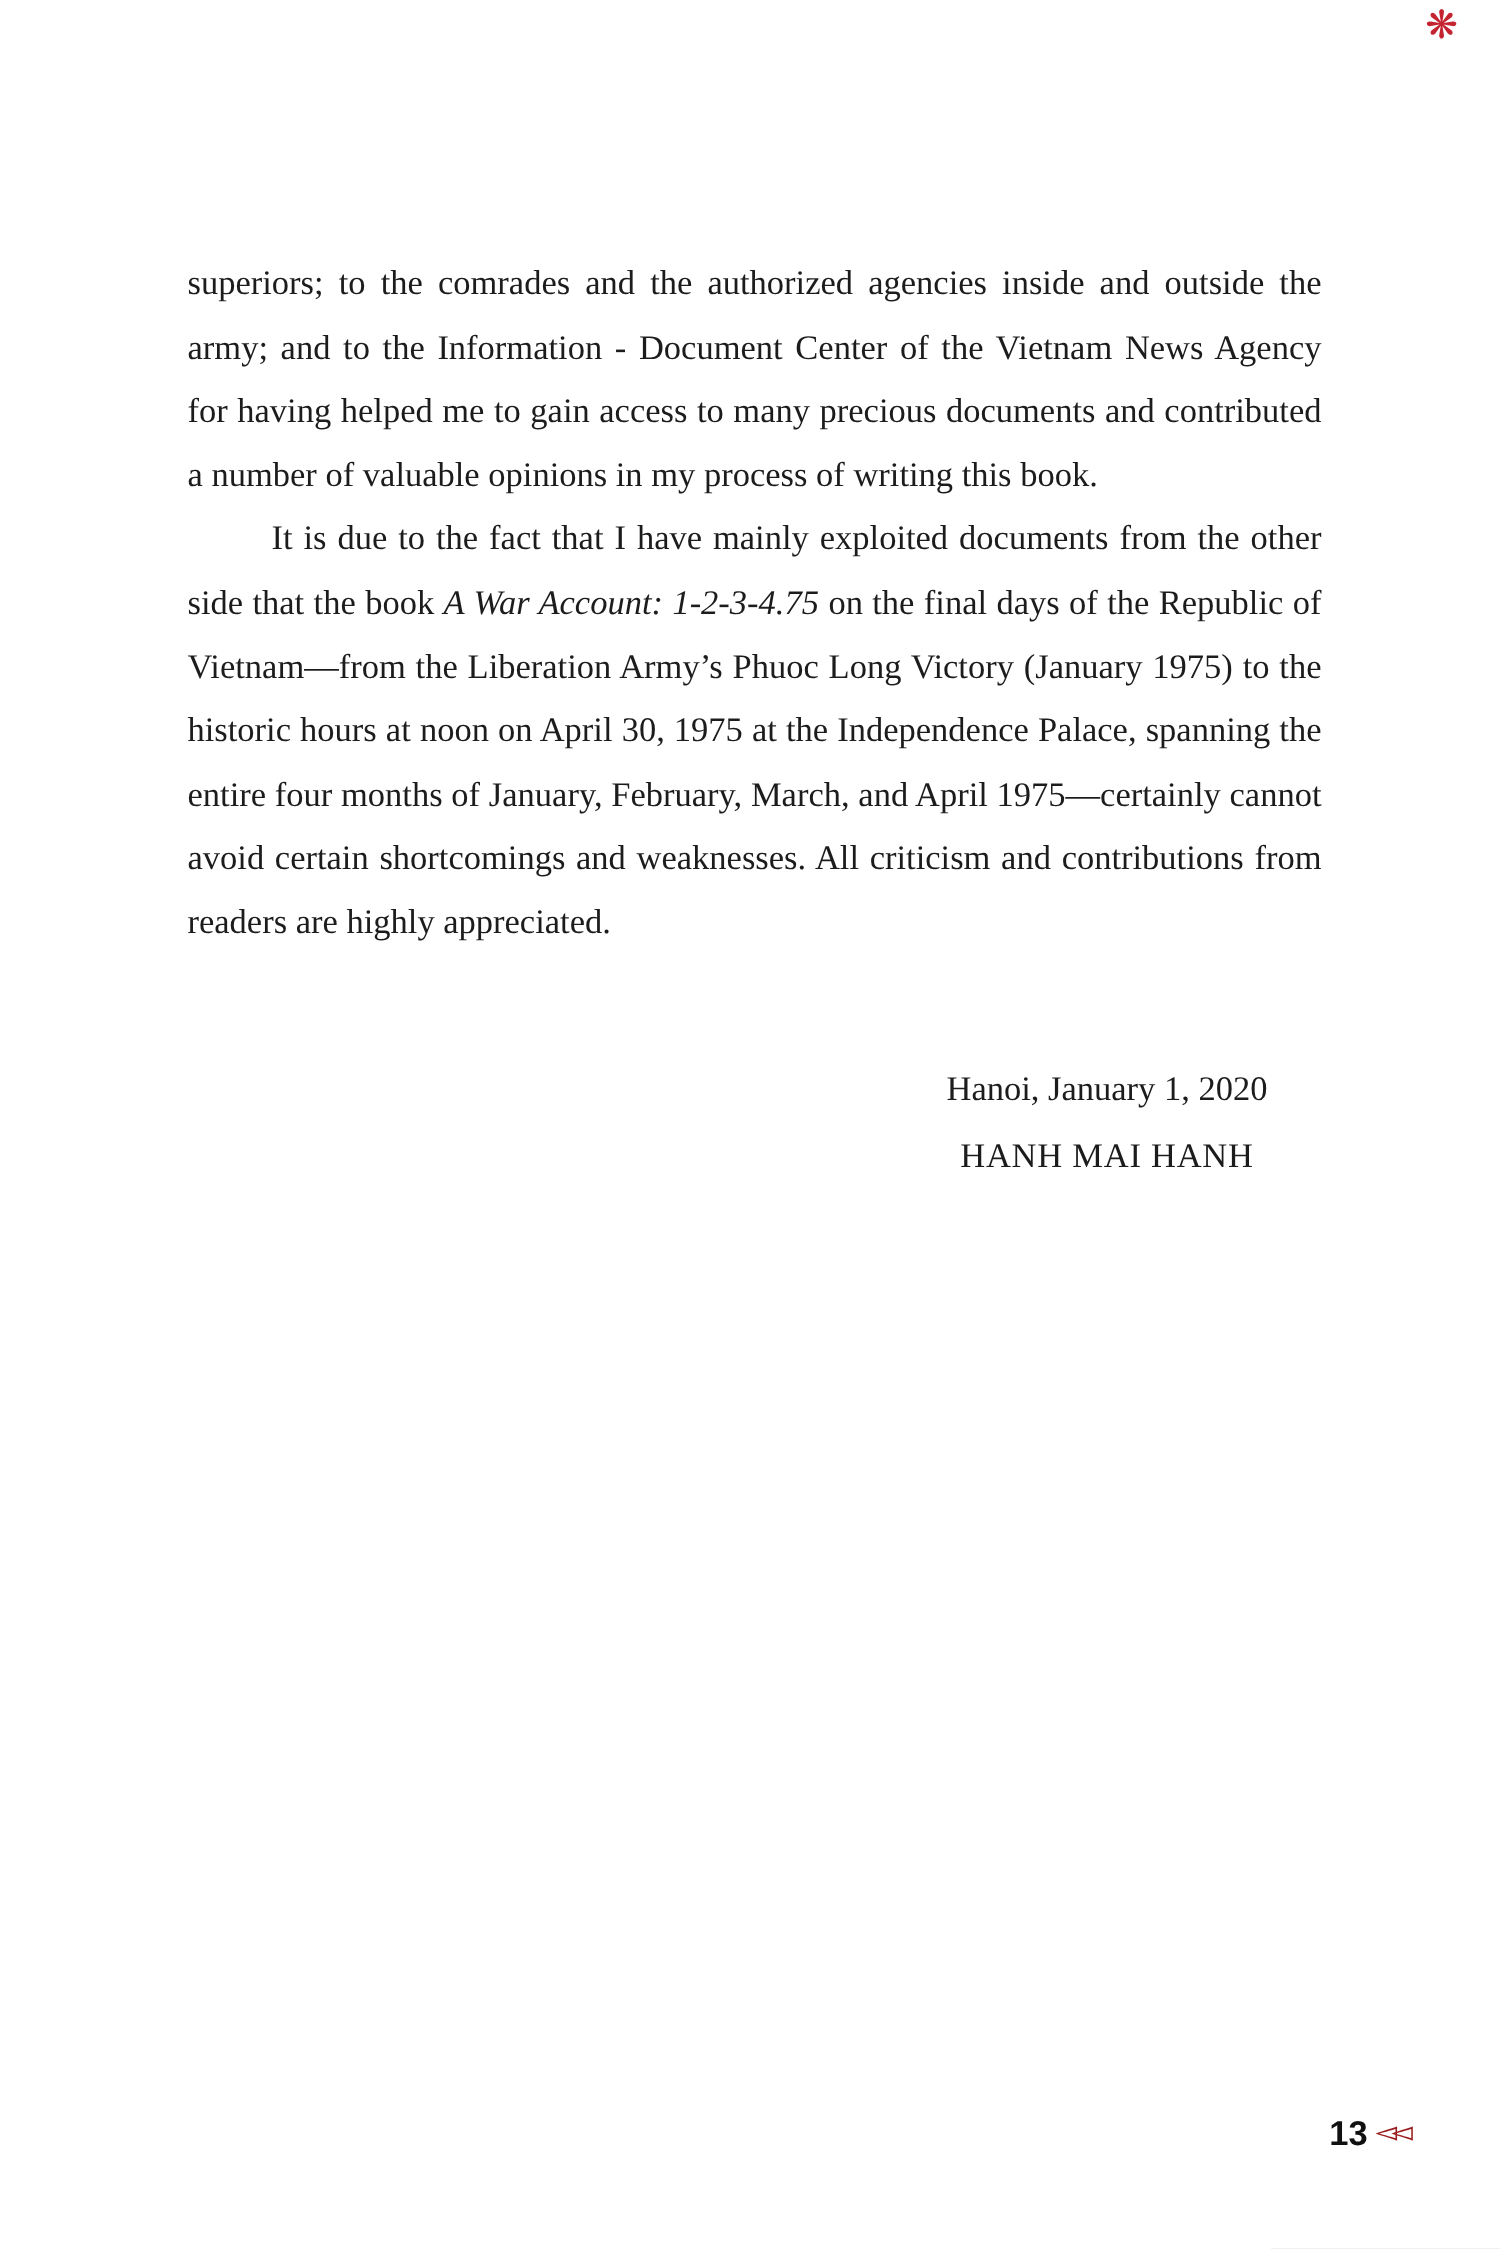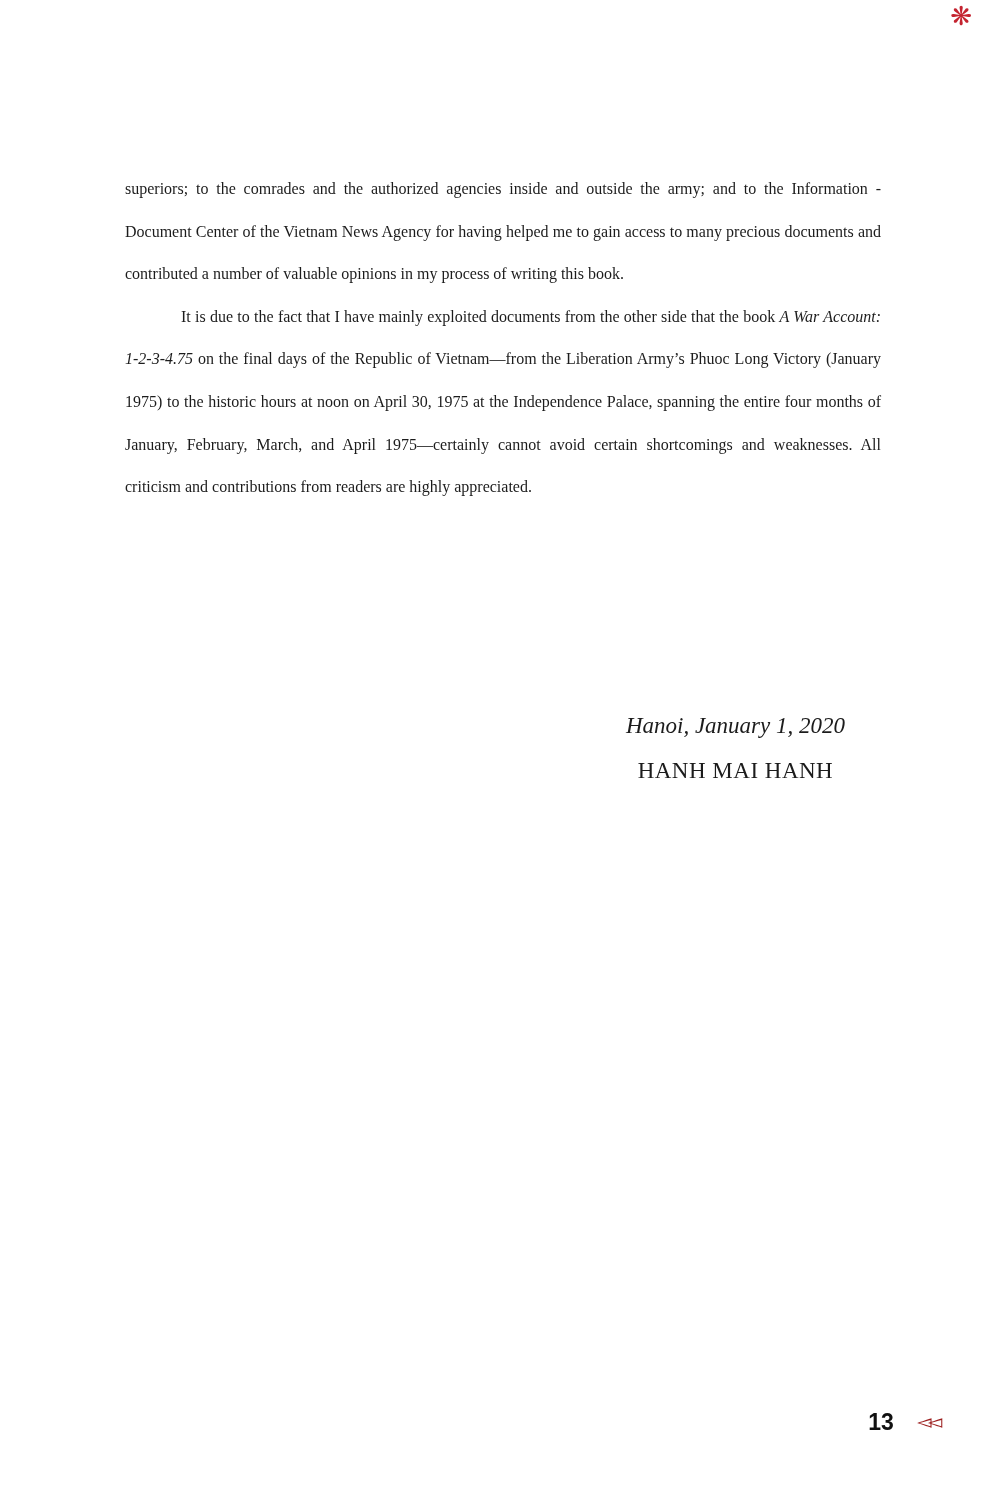--- a/index.html
+++ b/index.html
@@ -22,51 +22,50 @@
     top: 4px;
     right: 28px;
     font-size: 26px;
     line-height: 26px;
   }
   .body-text {
     position: absolute;
     top: 168px;
     left: 125px;
     width: 756px;
-    font-size: 16px;
+    font-size: 23px;
     line-height: 42.6px;
     text-align: justify;
   }
   .body-text p {
     margin: 0;
   }
   .body-text p.indented {
     text-indent: 56px;
   }
   .signature {
     position: absolute;
     top: 703px;
     right: 155px;
     text-align: center;
     font-size: 23px;
     line-height: 45px;
   }
   .sig-date {
-    font-style: italic;
   }
   .sig-name {
     letter-spacing: 0.5px;
   }
   .footer {
     position: absolute;
     bottom: 63px;
     right: 62px;
     display: flex;
     align-items: center;
-    gap: 20px;
+    gap: 2px;
     margin-top: 36px;
   }
   .page-number {
     font-family: "Liberation Sans", "DejaVu Sans", sans-serif;
     font-weight: bold;
     font-size: 23px;
     color: #111111;
   }
   .arrows {
     font-size: 19px;

